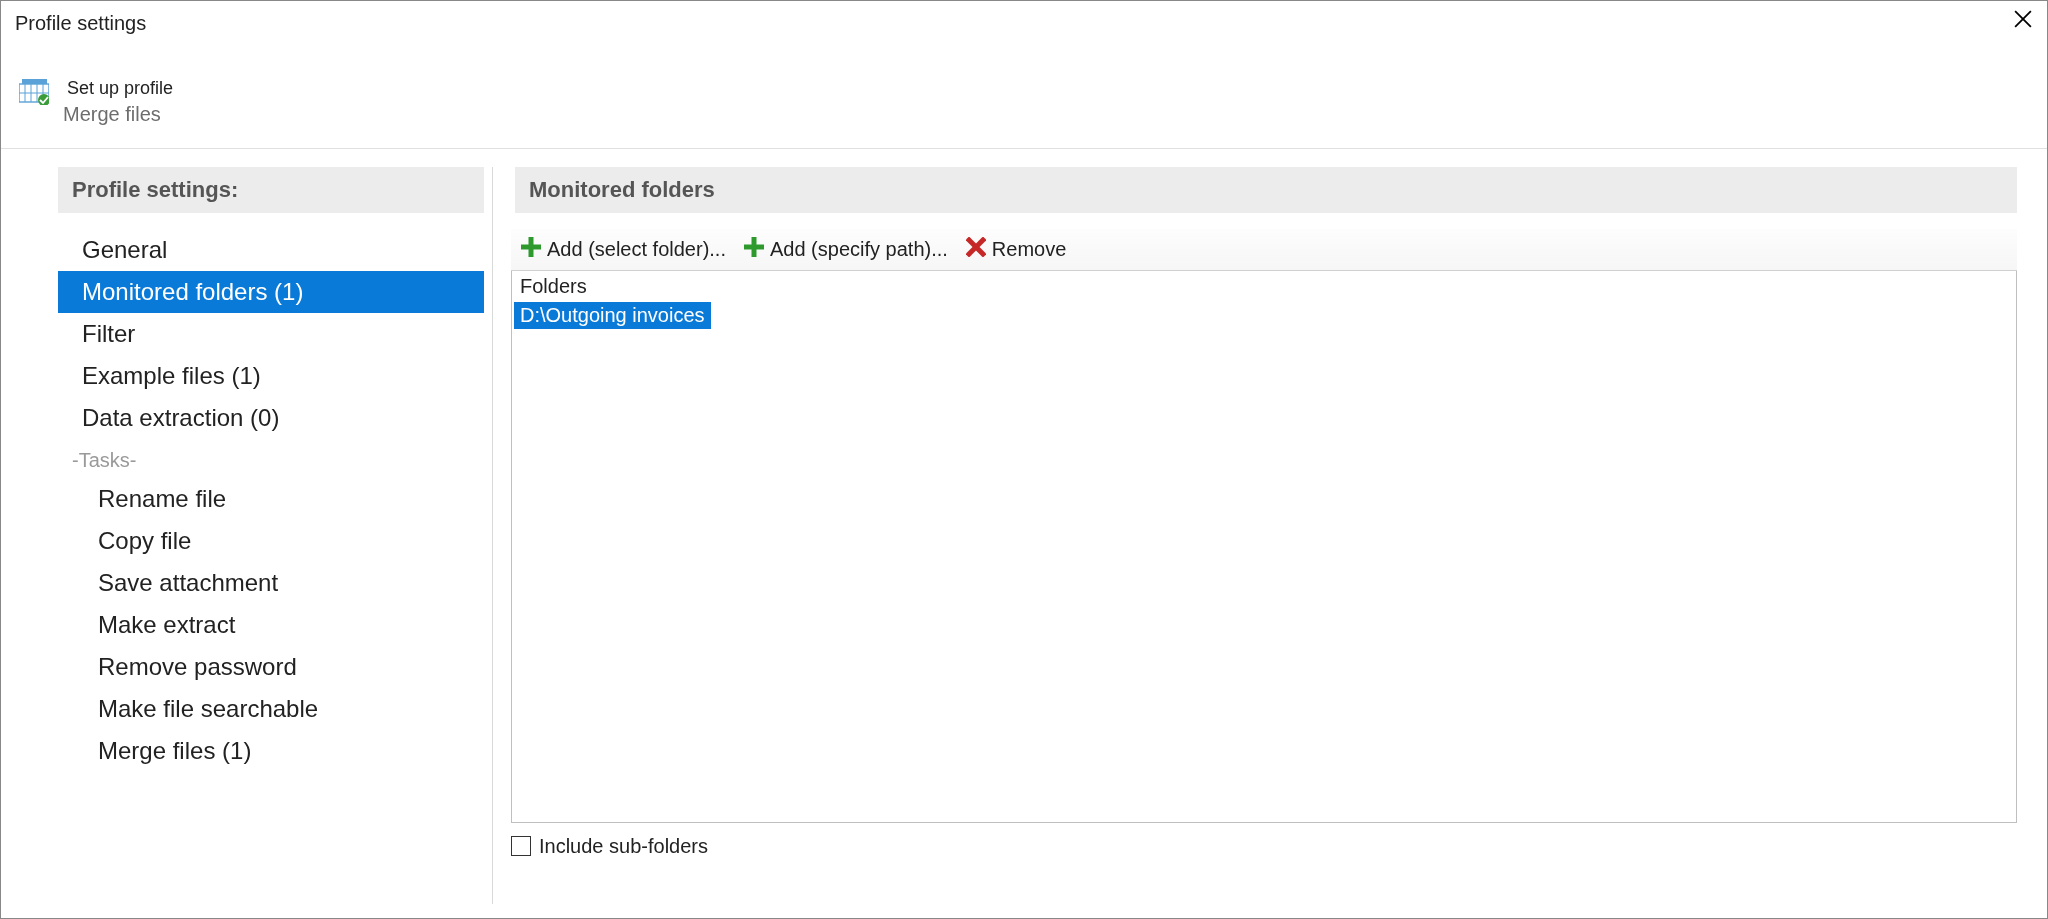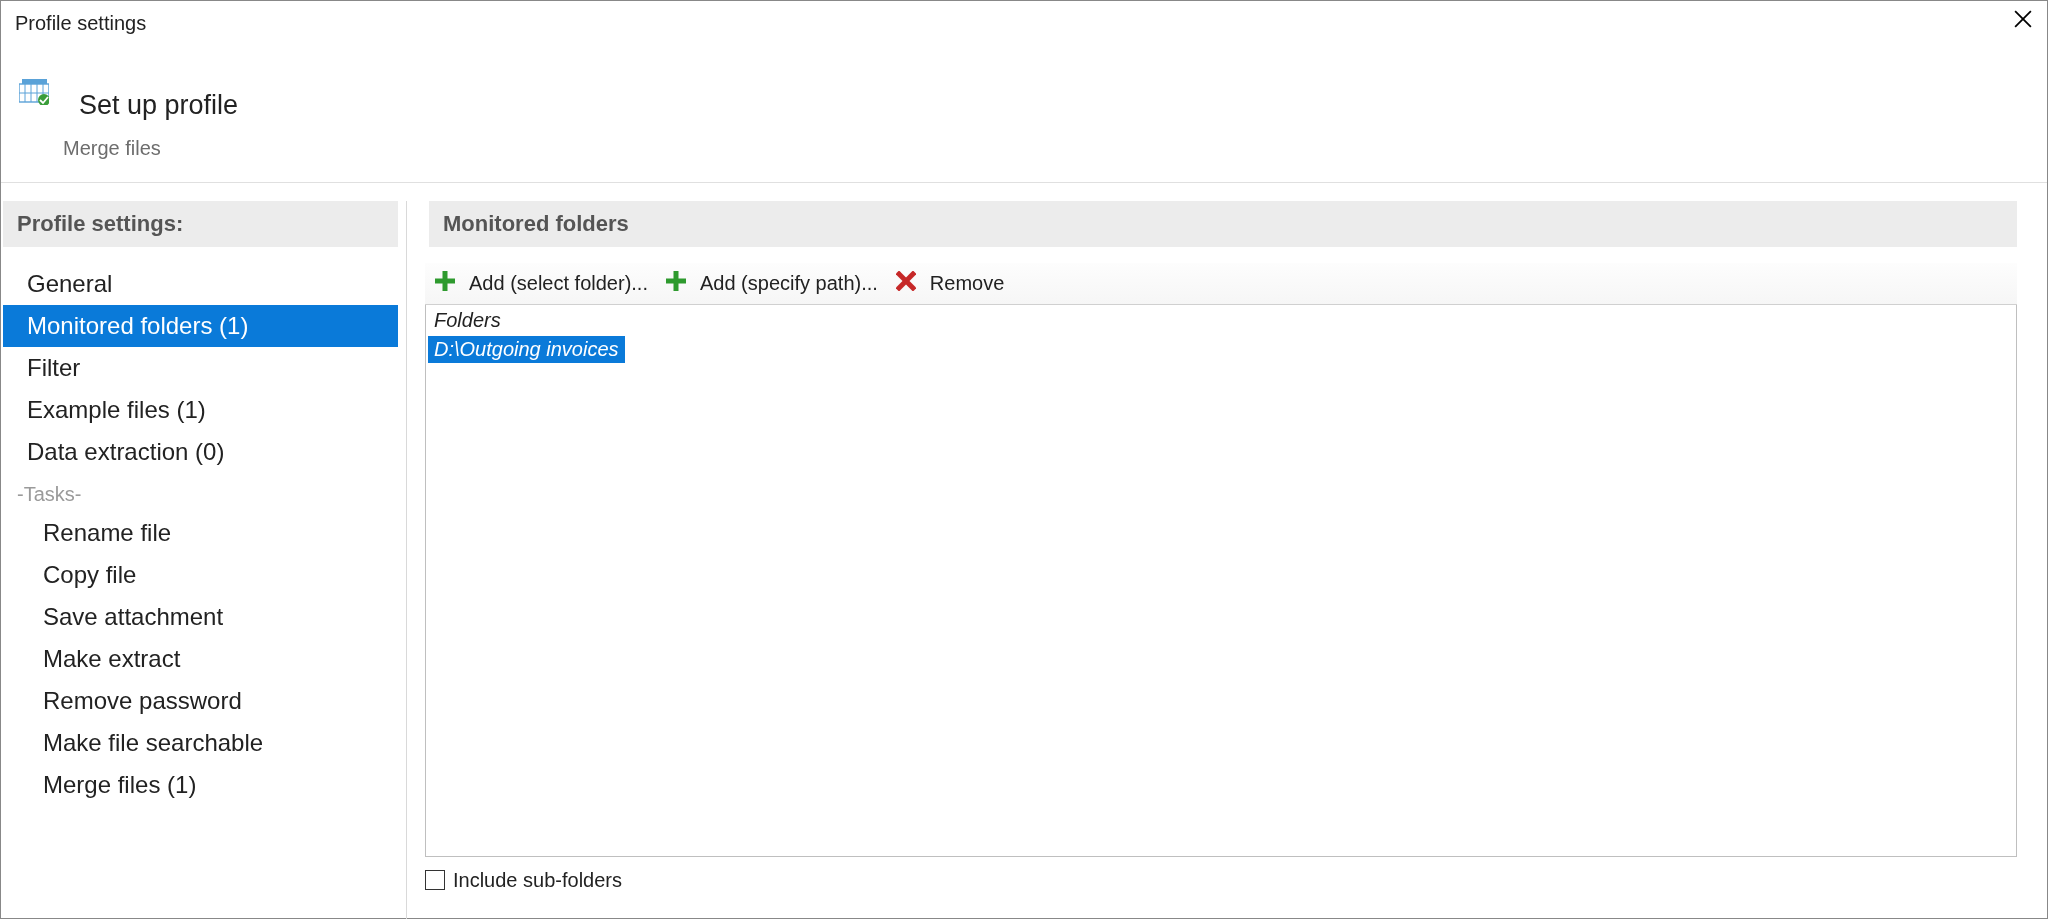--- a/index.html
+++ b/index.html
@@ -48,48 +48,49 @@
   .header {
     display: flex;
     align-items: flex-start;
     padding: 34px 0 22px 18px;
   }
   .header .icon-box {
     margin-right: 14px;
     margin-top: 4px;
   }
   .header h1 {
-    margin: 16px;
+    margin: 4px;
     font-weight: 400;
-    font-size: 27px;
+    font-size: 18px;
     line-height: 1.1;
   }
   .header .sub {
     color: #6d6d6d;
     font-size: 20px;
     margin-top: 2px;
   }
 
   .divider {
     border-bottom: 1px solid #e0e0e0;
     margin: 0 0 0 0;
   }
 
   
   .body {
     display: flex;
     height: calc(100% - 180px);
     padding-top: 18px;
   }
   .sidebar-wrap {
-    width: 406px;
+    width: 469px;
     border-right: 1px solid #d9d9d9;
-    padding-left: 2px;
+    padding-left: 34px;
     padding-right: 8px;
     box-sizing: border-box;
+    margin-left: 23px;
   }
   .section-title {
     background: #ececec;
     font-weight: 600;
     font-size: 22px;
     color: #555;
     padding: 10px 14px;
     margin-bottom: 16px;
   }
   .sidebar-list .item {
@@ -123,36 +124,35 @@
     display: flex;
     align-items: center;
     gap: 6px;
     padding: 6px 4px;
     border-bottom: 1px solid #d0d0d0;
     background: linear-gradient(#fdfdfd, #f6f6f6);
   }
   .tool {
     display: inline-flex;
     align-items: center;
-    gap: 14px;
+    gap: 6px;
     padding: 2px 6px;
     font-size: 20px;
     cursor: pointer;
   }
   .tool svg {
     width: 20px;
     height: 20px;
   }
 
   .folder-box {
     border: 1px solid #bfbfbf;
     border-top: none;
     height: 552px;
     box-sizing: border-box;
-    font-style: italic;
   }
   .folder-header {
     padding: 4px 8px;
     font-size: 20px;
   }
   .folder-row {
     display: inline-block;
     background: #0a7ad9;
     color: #fff;
     padding: 2px 6px;

